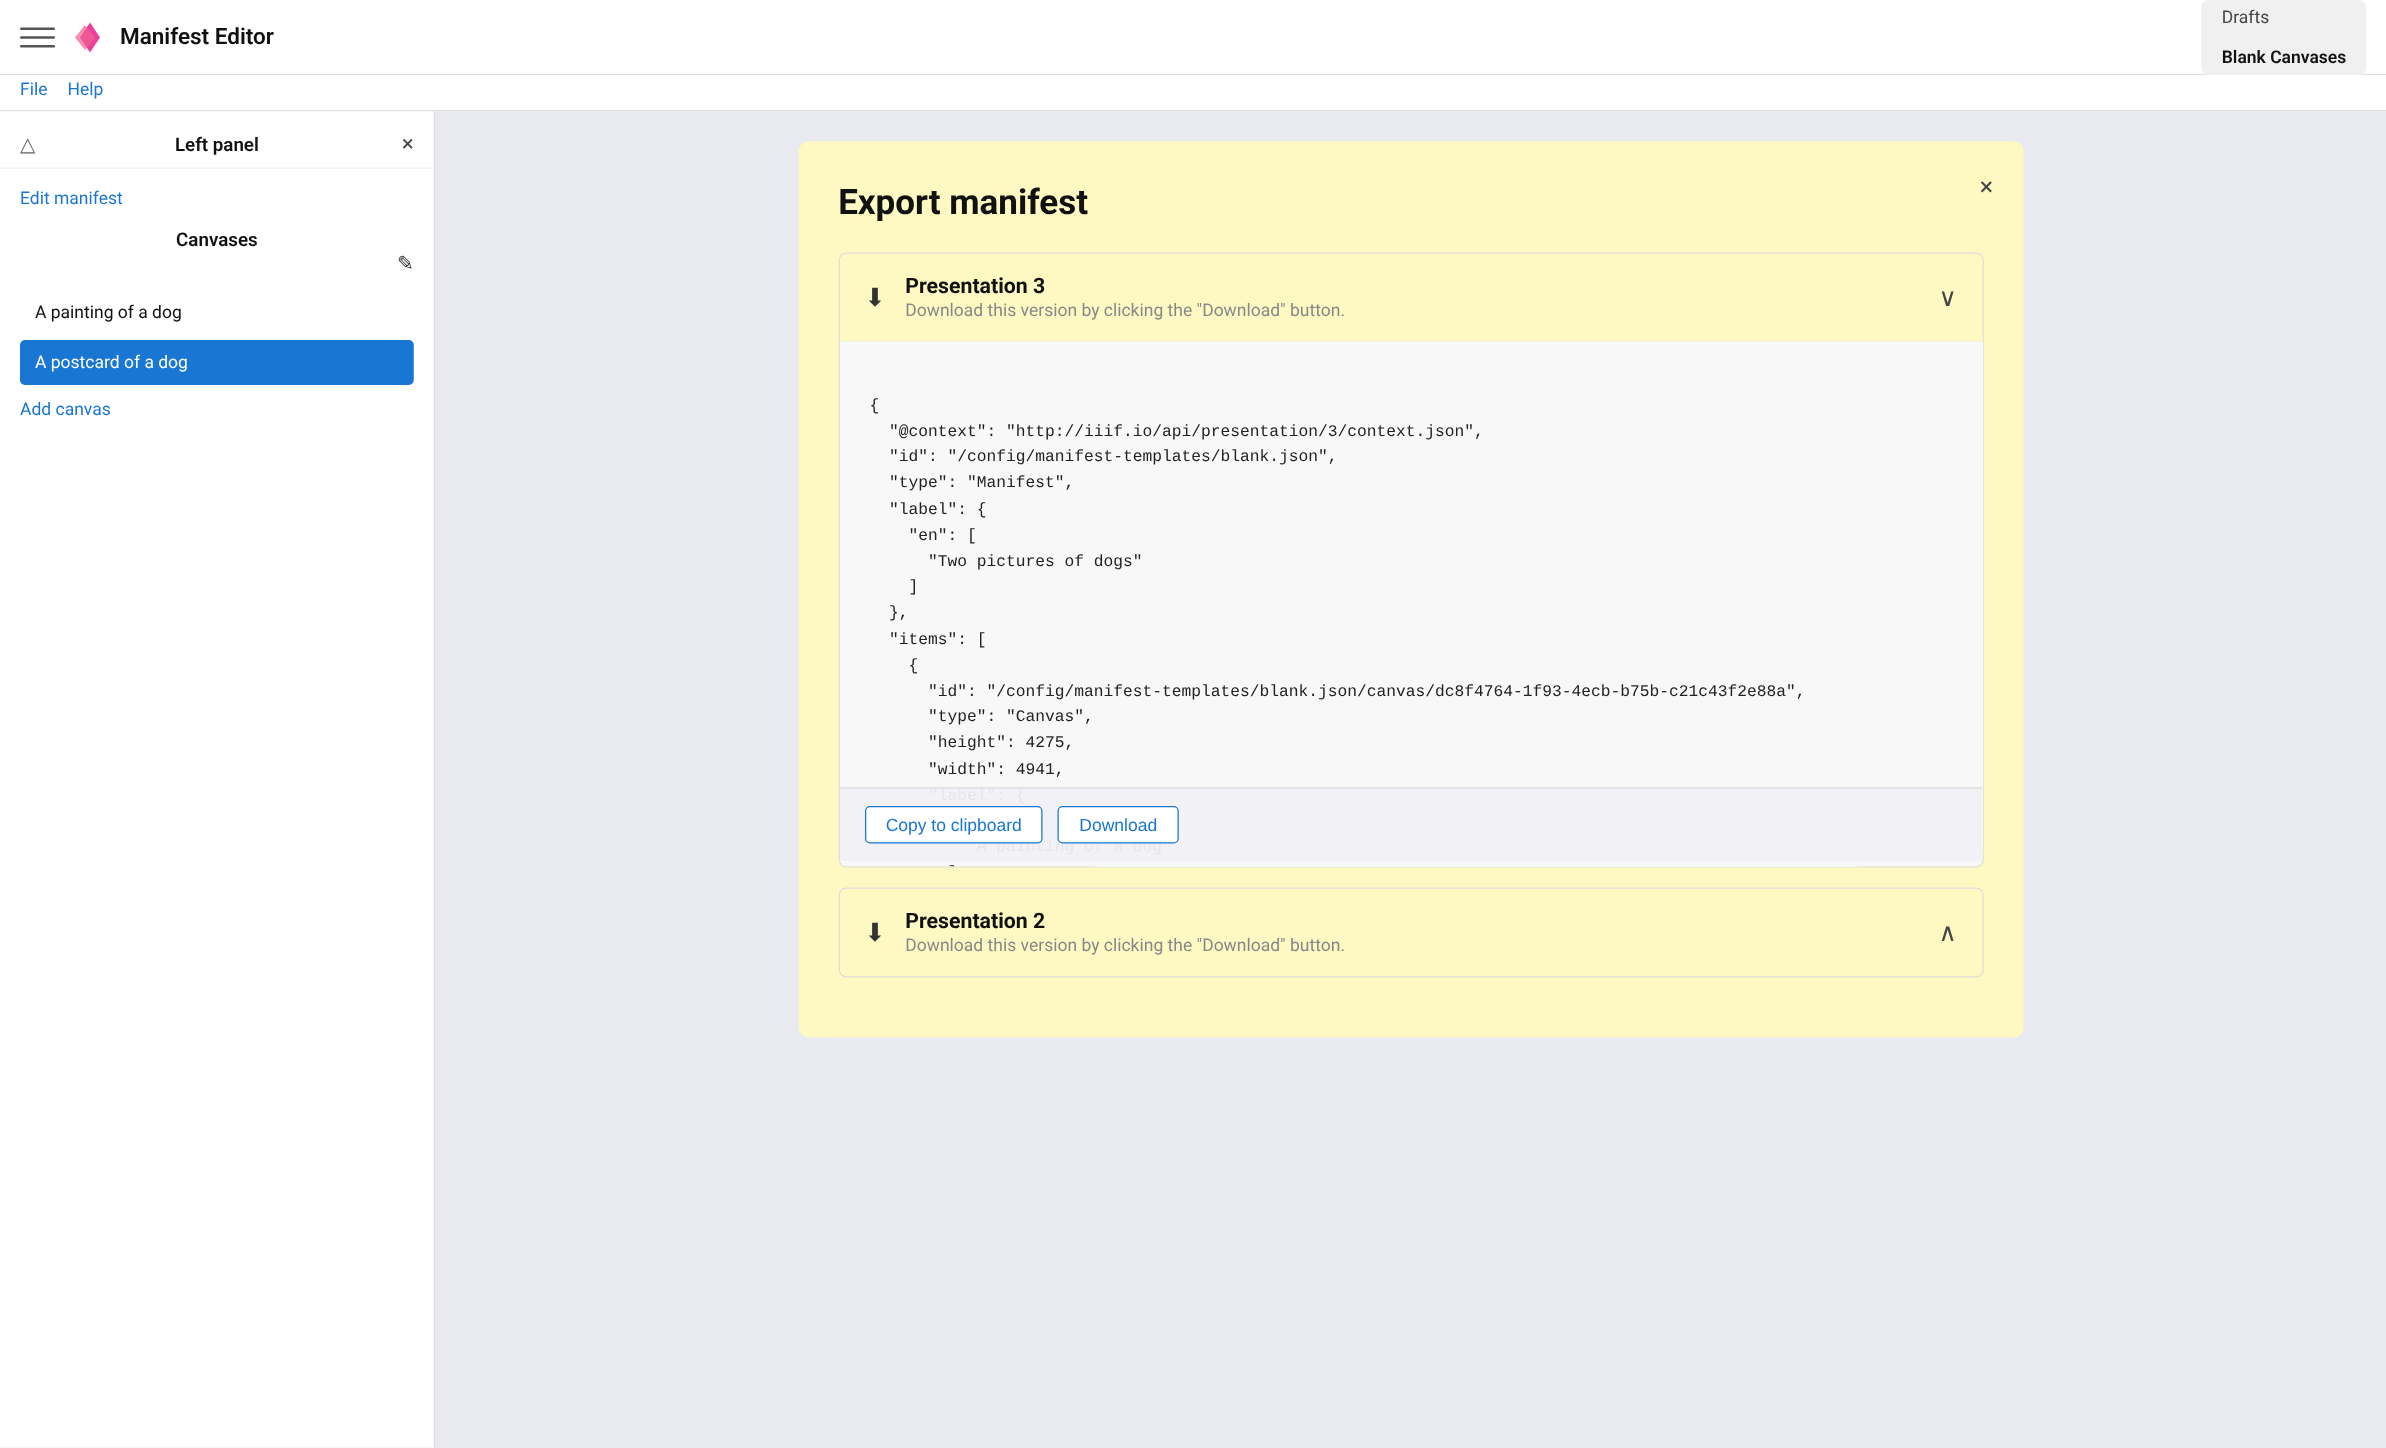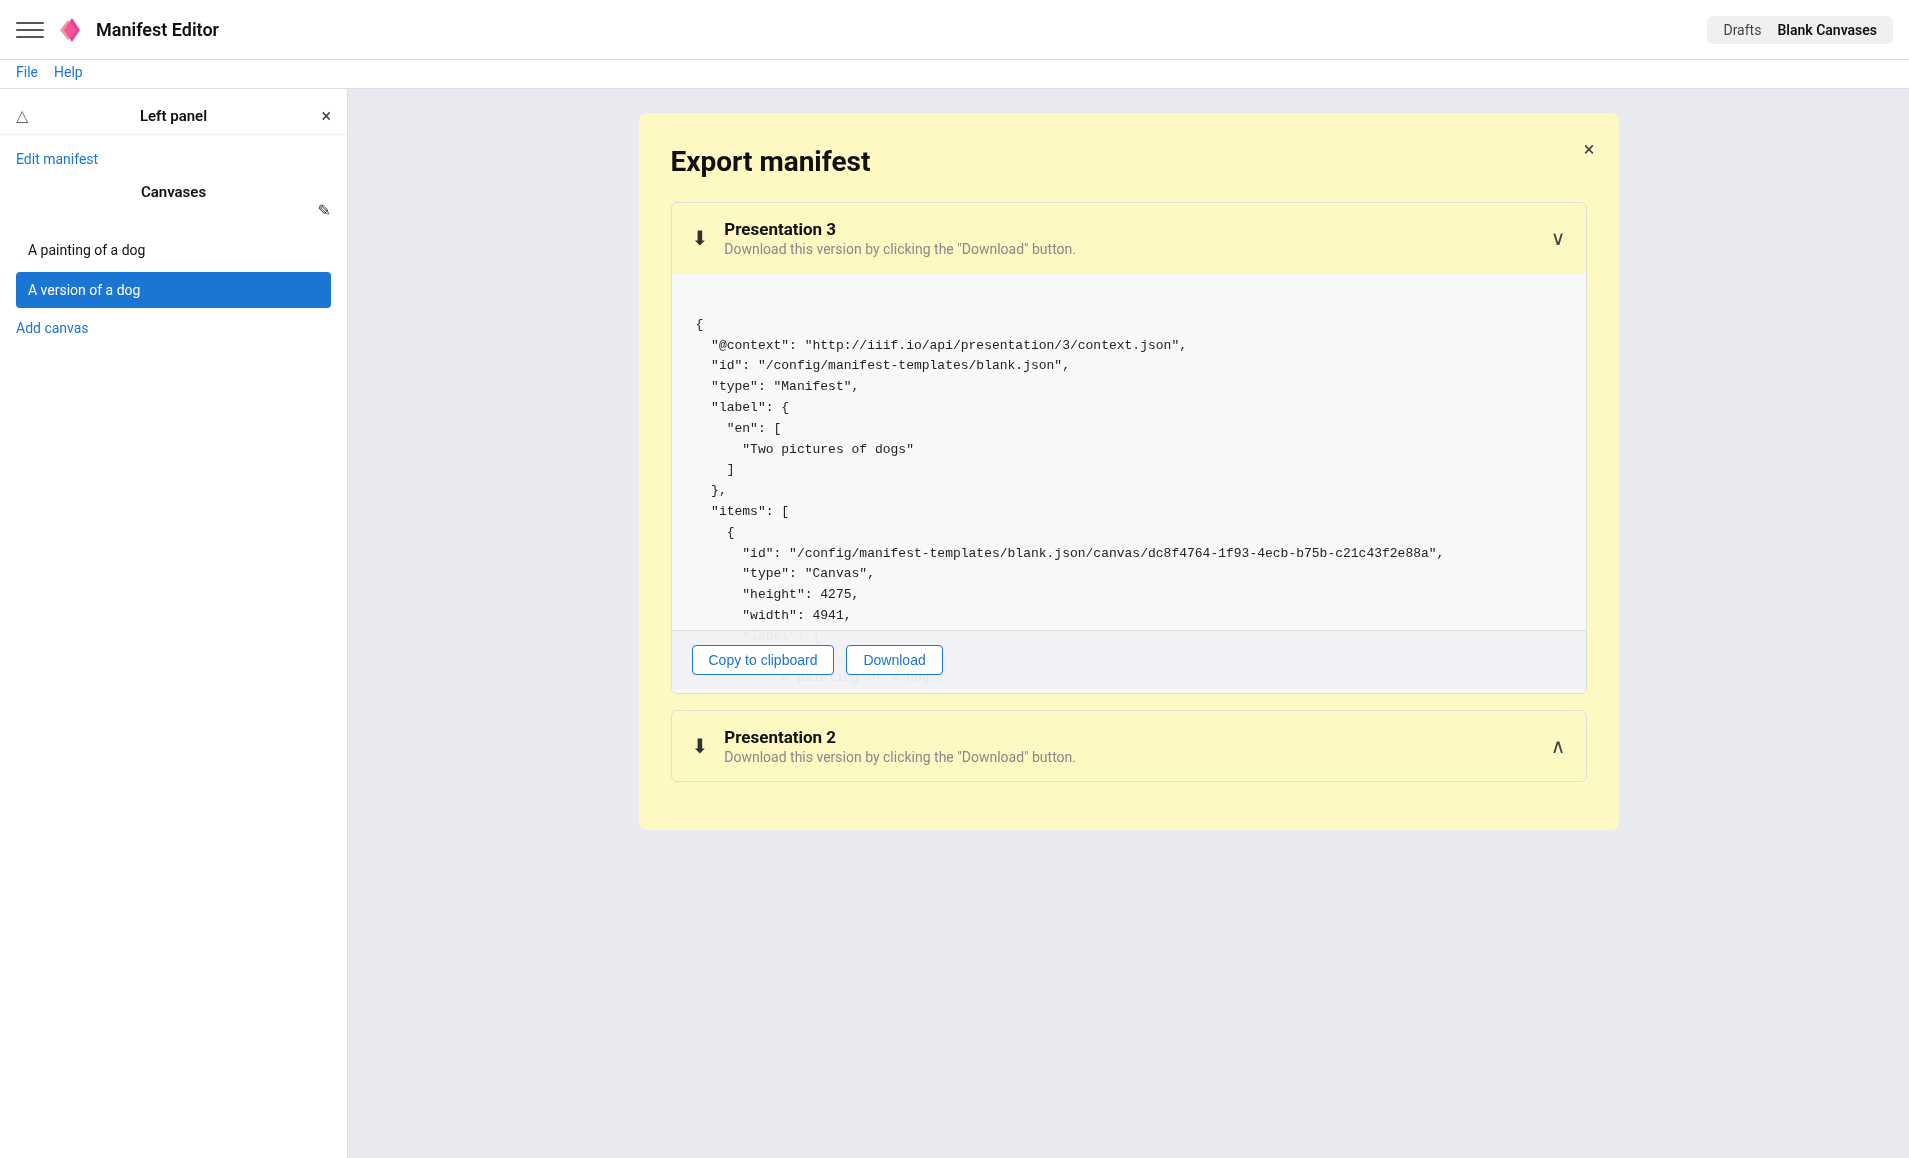--- a/index.html
+++ b/index.html
@@ -30,21 +30,21 @@
       width: 32px; height: 32px;
     }
     .app-title {
       font-size: 18px; font-weight: 600; color: #111;
     }
     .topbar-right {
       margin-left: auto;
       background: #f0f0f0;
       border-radius: 6px;
       padding: 6px 16px;
-      display: flex; gap: 16px;
+      display: flex; gap: 16px; flex-direction: column;
     }
     .topbar-right span {
       font-size: 14px; color: #444; cursor: pointer;
     }
     .topbar-right span.active { font-weight: 600; color: #111; }
 
     
     .menubar {
       background: #fff;
       padding: 4px 16px 8px;
@@ -258,21 +258,21 @@
       <span class="close-icon">×</span>
     </div>
     <div class="left-panel-content">
       <a class="edit-manifest-link">Edit manifest</a>
       <div class="canvases-section">
         <div class="canvases-header">
           <span class="canvases-label">Canvases</span>
           <span class="canvases-edit-icon">✎</span>
         </div>
         <div class="canvas-item">A painting of a dog</div>
-        <div class="canvas-item active">A version of a dog</div>
+        <div class="canvas-item active">A postcard of a dog</div>
         <a class="add-canvas-link">Add canvas</a>
       </div>
     </div>
   </div>
 
   <div class="main-content">
     <div class="export-card">
       <div class="export-title">Export manifest</div>
       <span class="export-close">×</span>
 

